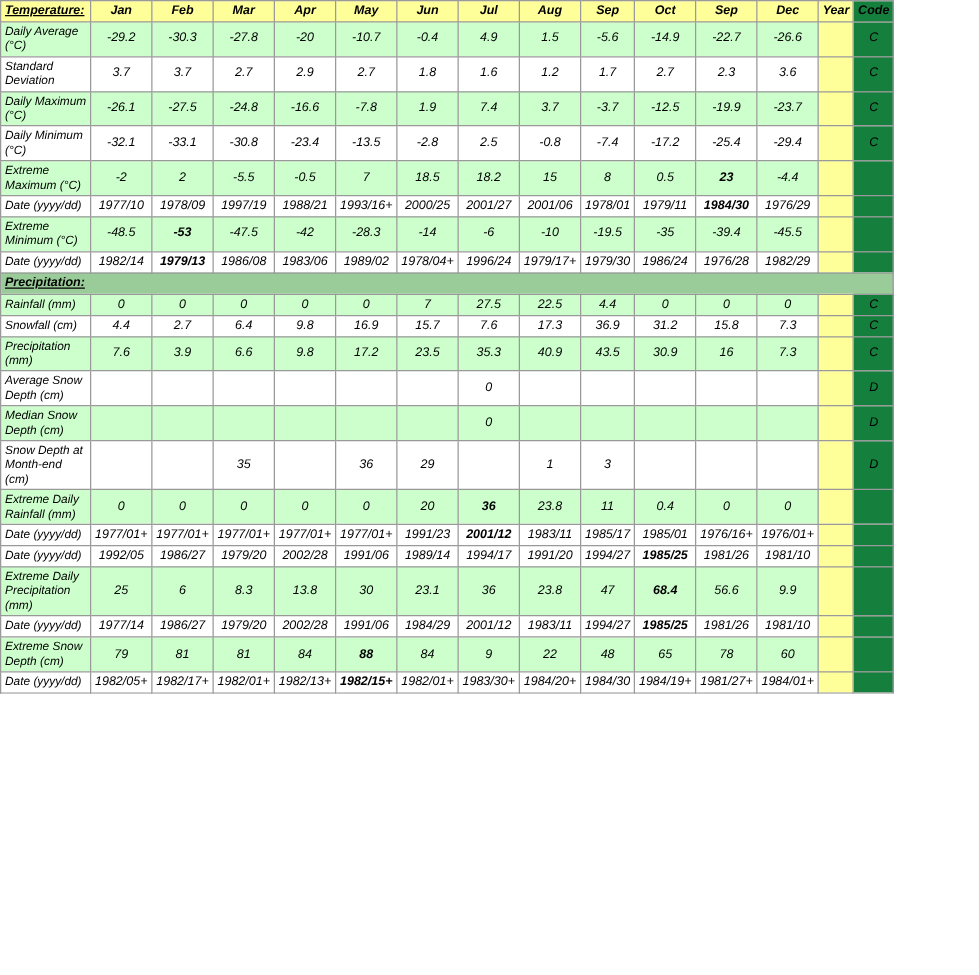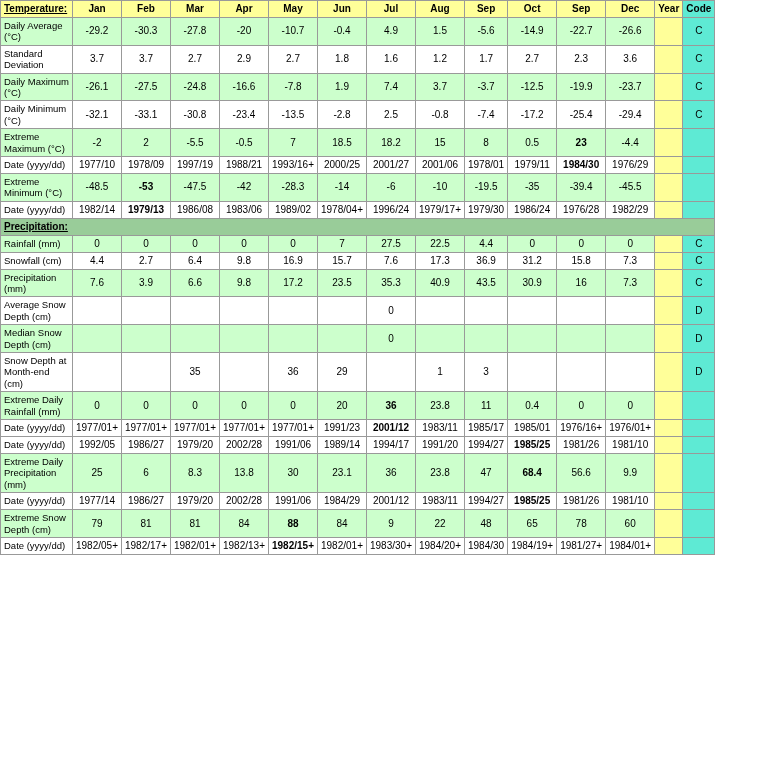--- a/index.html
+++ b/index.html
@@ -1,17 +1,17 @@
 <!DOCTYPE html>
 <html><head>
   <meta charset="utf-8">
   <style>
     * { margin: 0; padding: 0; box-sizing: border-box; }
     body { font-family: Arial, sans-serif; font-size: 10px; background: #fff; }
-    table { border-collapse: collapse; width: 620px; }
+    table { border-collapse: collapse; width: 620px; font-style: italic; }
     th, td {
       border: 1px solid #999;
       padding: 2px 3px;
       text-align: center;
       vertical-align: middle;
       line-height: 1.2;
     }
     .row-label {
       text-align: left;
       font-size: 9.5px;
@@ -28,21 +28,21 @@
       background: #99cc99;
       font-weight: bold;
       text-align: left;
       font-size: 10px;
     }
     .data-row-light { background: #ccffcc; }
     .data-row-white { background: #ffffff; }
     .year-col { background: #ffff99; }
     .code-col { background: #ffff99; }
     td.year-col, th.year-col { background: #ffff99; }
-    td.code-col, th.code-col { background: #5eead4; }
+    td.code-col, th.code-col { background: #15803d; }
   </style>
 </head>
 <body>
 
 <table>
   <thead>
     <tr class="header-row">
       <th class="row-label" style="text-decoration:underline;">Temperature:</th>
       <th>Jan</th>
       <th>Feb</th>

